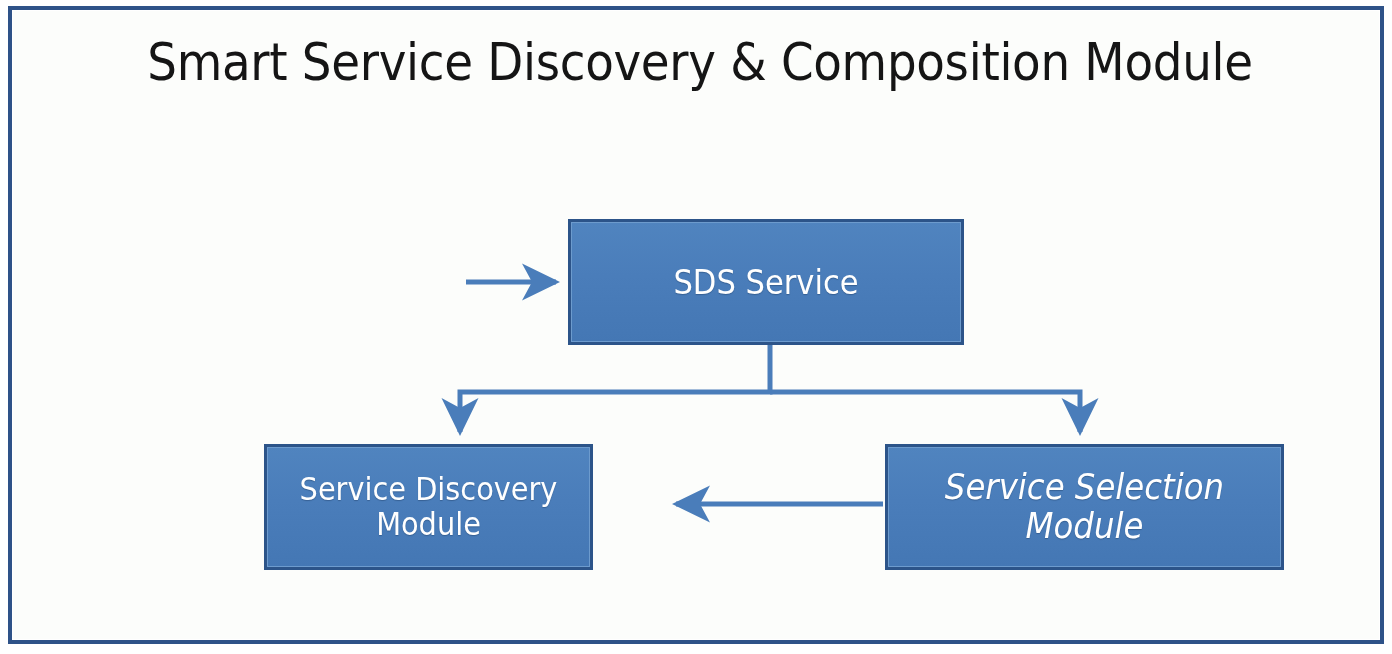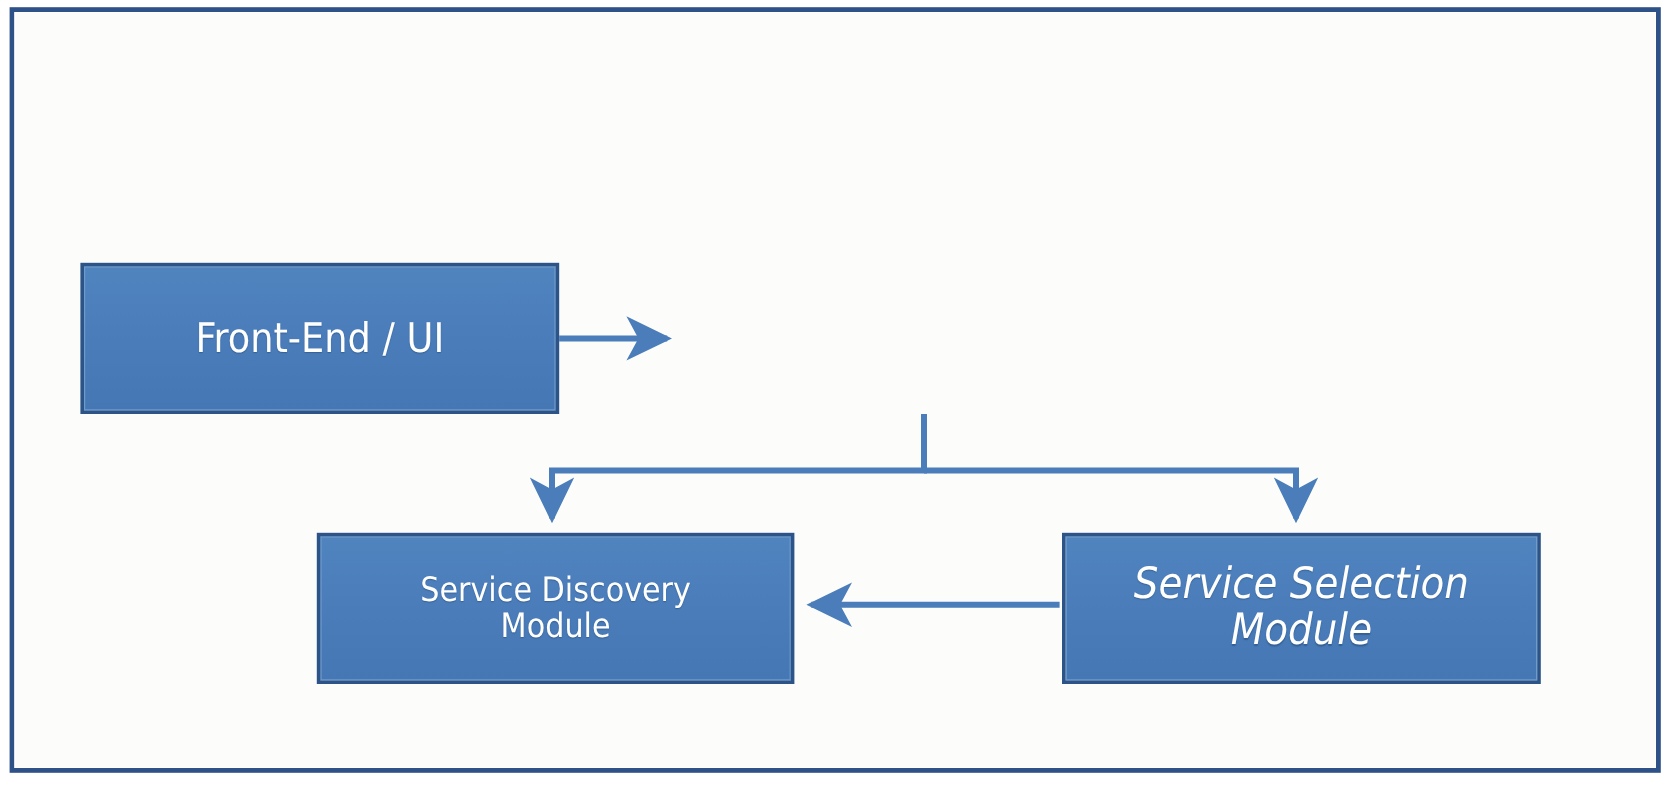--- a/index.html
+++ b/index.html
@@ -67,41 +67,42 @@
     font-family: "DejaVu Sans Condensed", "Liberation Sans Narrow", "Liberation Sans", sans-serif;
     font-size: 34px;
     line-height: 1.08;
     font-weight: 400;
     text-shadow: 0 1px 1px rgba(20,45,80,0.35);
     white-space: pre-line;
   }
 
   #node-frontend   { left: 67px;  top: 219px; width: 399px; height: 126px; }
   #node-sds        { left: 568px; top: 219px; width: 396px; height: 126px; }
-  #node-discovery  { left: 264px; top: 444px; width: 398px; height: 126px; font-size: 28px; }
+  #node-discovery  { left: 264px; top: 444px; width: 329px; height: 126px; font-size: 32px; }
   #node-selection  { left: 885px; top: 444px; width: 399px; height: 126px; font-size: 36px; font-style: italic; }
 
   
   #connectors {
     position: absolute;
     left: 0; top: 0;
     width: 1392px;
     height: 654px;
     pointer-events: none;
   }
 </style>
 </head>
 <body>
 
 <div id="canvas">
 
   <div id="outer-frame">
     <div id="outer-frame-inner"></div>
   </div>
 
+  <div id="page-title">Smart Service Discovery &amp; Composition Module</div>
 
   <svg id="connectors" viewBox="0 0 1392 654" xmlns="http://www.w3.org/2000/svg">
     <defs>
       <marker id="arrow-right" markerWidth="9" markerHeight="9" refX="7.4" refY="4.5" orient="auto" markerUnits="strokeWidth">
         <path d="M0.6,0.8 L8.2,4.5 L0.6,8.2 L2.6,4.5 Z" fill="#4a7dba"></path>
       </marker>
       <marker id="arrow-down" markerWidth="9" markerHeight="9" refX="7.4" refY="4.5" orient="auto" markerUnits="strokeWidth">
         <path d="M0.6,0.8 L8.2,4.5 L0.6,8.2 L2.6,4.5 Z" fill="#4a7dba"></path>
       </marker>
       <marker id="arrow-left" markerWidth="9" markerHeight="9" refX="7.4" refY="4.5" orient="auto" markerUnits="strokeWidth">
@@ -119,22 +120,22 @@
 
     <g>
       <path d="M 770 392 L 1080 392 L 1080 432" fill="none" stroke="#4a7dba" stroke-width="5" stroke-linecap="butt" stroke-linejoin="miter" marker-end="url(#arrow-down)"></path>
     </g>
 
     <g>
       <line x1="883" y1="504" x2="676" y2="504" stroke="#4a7dba" stroke-width="5" marker-end="url(#arrow-left)"></line>
     </g>
   </svg>
 
-  <div class="node" id="node-frontend">Front-End / UI</div>
 
+  <div class="node" id="node-sds">SDS Service</div>
 
   <div class="node" id="node-discovery">Service Discovery
 Module</div>
 
   <div class="node" id="node-selection">Service Selection
 Module</div>
 
 </div>
 
 </body></html>

